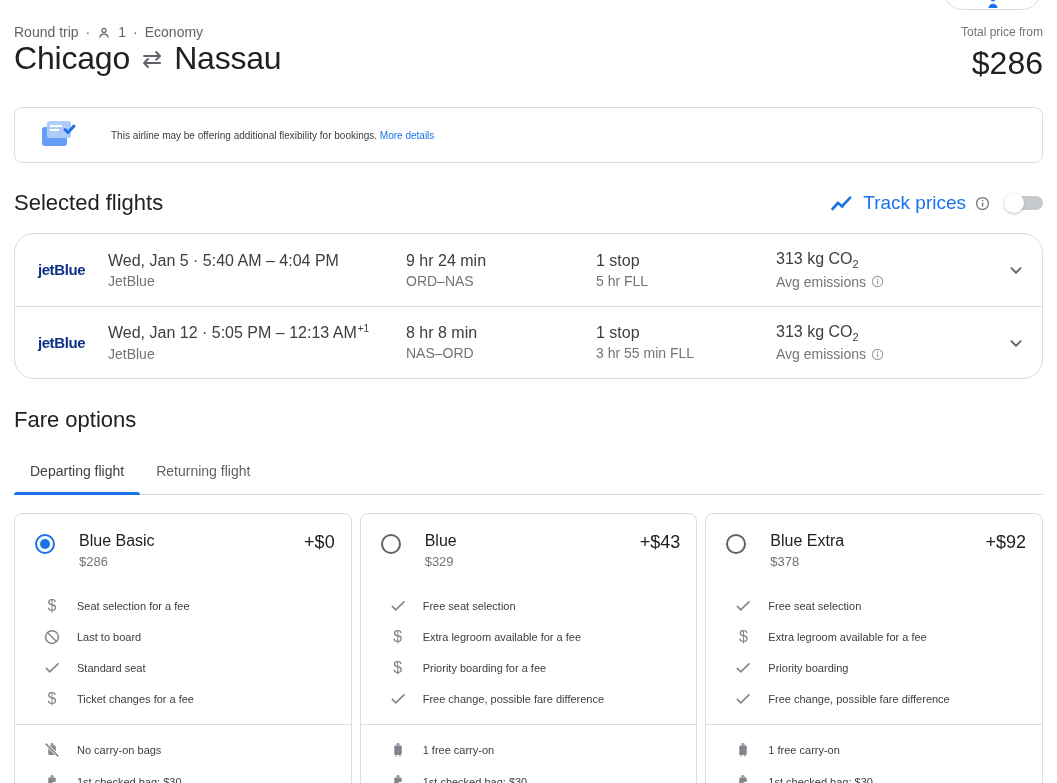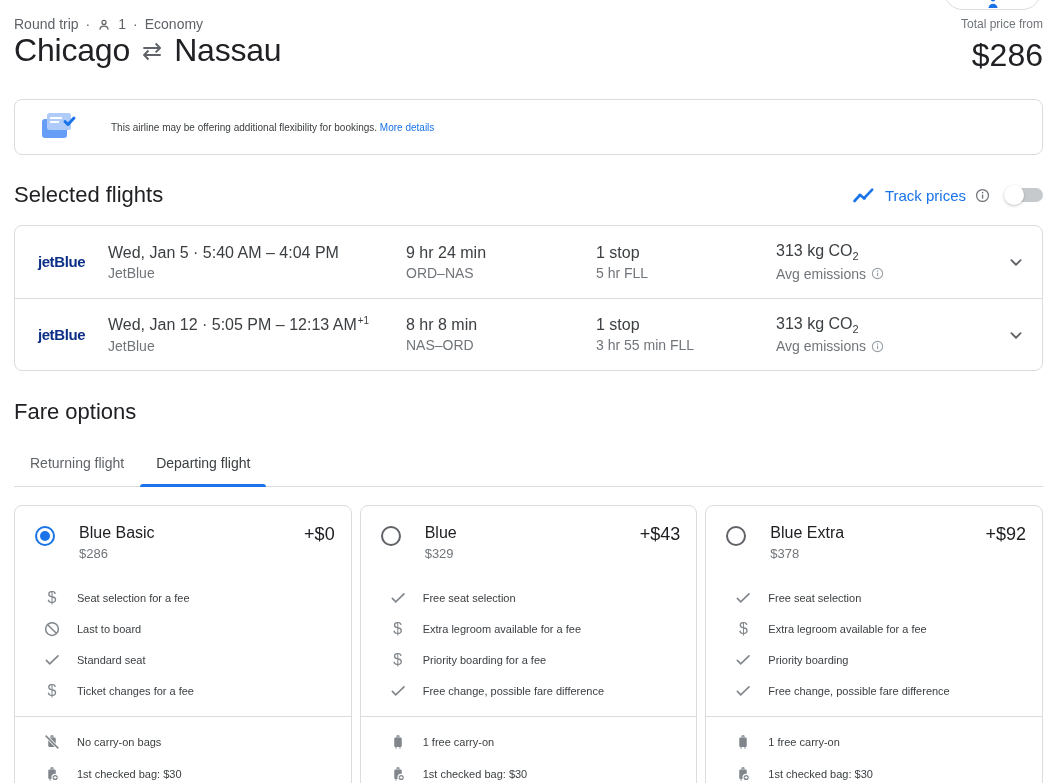--- a/index.html
+++ b/index.html
@@ -1,18 +1,18 @@
 <!DOCTYPE html>
 <html><head>
 <meta charset="utf-8">
 <style>
   * { box-sizing: border-box; margin: 0; padding: 0; }
   html, body { width: 1057px; height: 783px; overflow: hidden; background: #fff;
     font-family: "Liberation Sans", sans-serif; color: #202124; }
-  .page { position: relative; width: 1057px; height: 783px; padding: 14px 14px 0 14px; }
+  .page { position: relative; width: 1057px; height: 783px; padding: 22px 14px 0 14px; }
 
   
   .share-pill { position: absolute; top: -27px; right: 16px; width: 97px; height: 37px;
     border: 1px solid #dadce0; border-radius: 19px; background: #fff; }
   .share-pill svg { position: absolute; left: 50%; transform: translateX(-50%); bottom: 1px; }
 
   
   .header { display: flex; justify-content: space-between; align-items: flex-start; }
   .crumbs { display: flex; align-items: center; gap: 7px; font-size: 14px; color: #5f6368; margin-top: 2px; }
   .crumbs svg { margin-top: 1px; }
@@ -27,27 +27,27 @@
   .banner { margin-top: 25px; border: 1px solid #dadce0; border-radius: 8px;
     height: 56px; display: flex; align-items: center; padding: 0 24px; }
   .banner-icon { width: 44px; margin-right: 28px; display: flex; align-items: center; }
   .banner-text { font-size: 10px; color: #3c4043; }
   .banner-link { color: #1a73e8; text-decoration: none; cursor: pointer; }
 
   
   .section-head { display: flex; justify-content: space-between; align-items: center; margin-top: 27px; }
   h2 { font-size: 22px; font-weight: 400; color: #202124; }
   .track { display: flex; align-items: center; gap: 9px; }
-  .track-label { color: #1a73e8; font-size: 15px; font-weight: 500; cursor: pointer; }
+  .track-label { color: #1a73e8; font-size: 19px; font-weight: 500; cursor: pointer; }
   .toggle { position: relative; width: 36px; height: 14px; background: #9aa0a6; opacity: .55;
     border-radius: 7px; margin-left: 8px; cursor: pointer; }
   .toggle .thumb { position: absolute; left: -3px; top: -3px; width: 20px; height: 20px;
     background: #fff; border-radius: 50%; box-shadow: 0 1px 3px rgba(0,0,0,.45); }
 
-  .flight-list { margin-top: 17px; border: 1px solid #dadce0; border-radius: 8px; }
+  .flight-list { margin-top: 17px; border: 1px solid #dadce0; border-radius: 20px; }
   .flight-row { display: flex; align-items: center; height: 72px; cursor: pointer; }
   .flight-row + .flight-row { border-top: 1px solid #dadce0; }
   .logo-cell { width: 93px; text-align: center; }
   .jetblue-logo { font-size: 15px; font-weight: 700; color: #0c2f87; letter-spacing: -0.4px; }
   .fcol { padding-right: 10px; }
   .fcol .primary { font-size: 16px; font-weight: 500; color: #3c4043; margin-bottom: 3px; }
   .fcol .secondary { font-size: 14px; color: #70757a; display: flex; align-items: center; gap: 5px; }
   .col-info { width: 298px; }
   .col-dur { width: 190px; }
   .col-stops { width: 180px; }
@@ -224,22 +224,22 @@
             <path d="M7 10l5 5 5-5" fill="none" stroke="#5f6368" stroke-width="2" stroke-linecap="round" stroke-linejoin="round"></path>
           </svg>
       </div>
     </div>
 
   </div>
 
   <h2 class="fare-head-title">Fare options</h2>
 
   <div class="tabs">
+    <div class="tab active">Departing flight</div>
     <div class="tab">Returning flight</div>
-    <div class="tab active">Departing flight</div>
   </div>
 
   <div class="fare-grid">
 
     <div class="fare-card">
       <div class="fare-top">
         <div class="radio selected"></div>
         <div>
           <div class="fare-name">Blue Basic</div>
           <div class="fare-base">$286</div>

